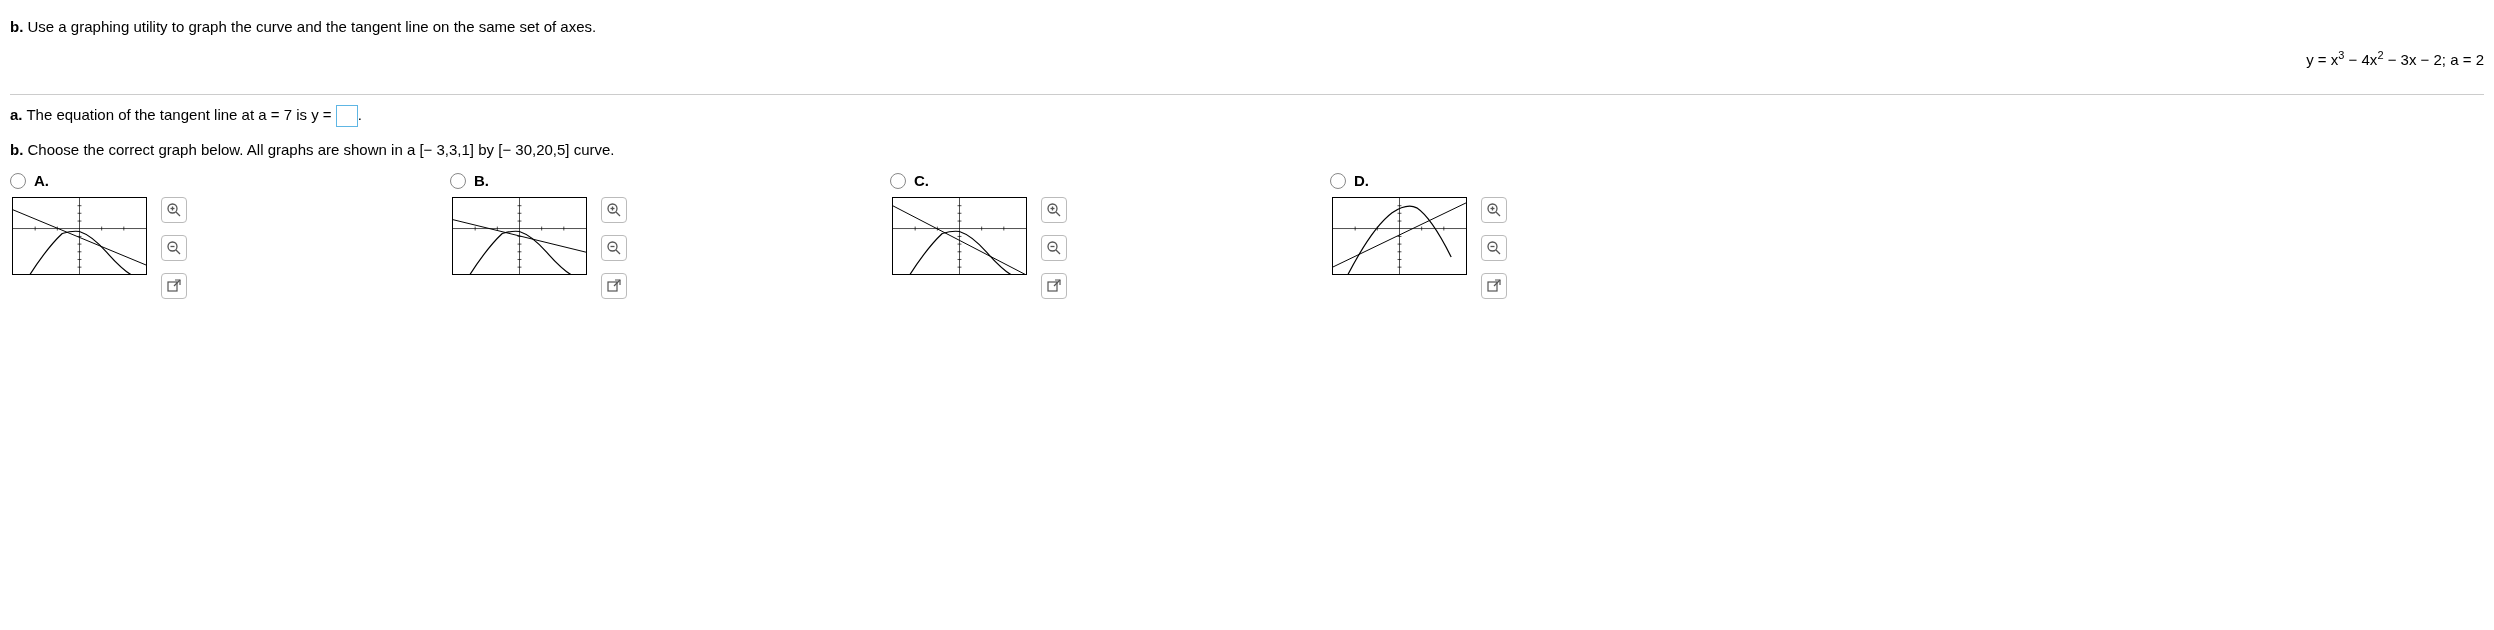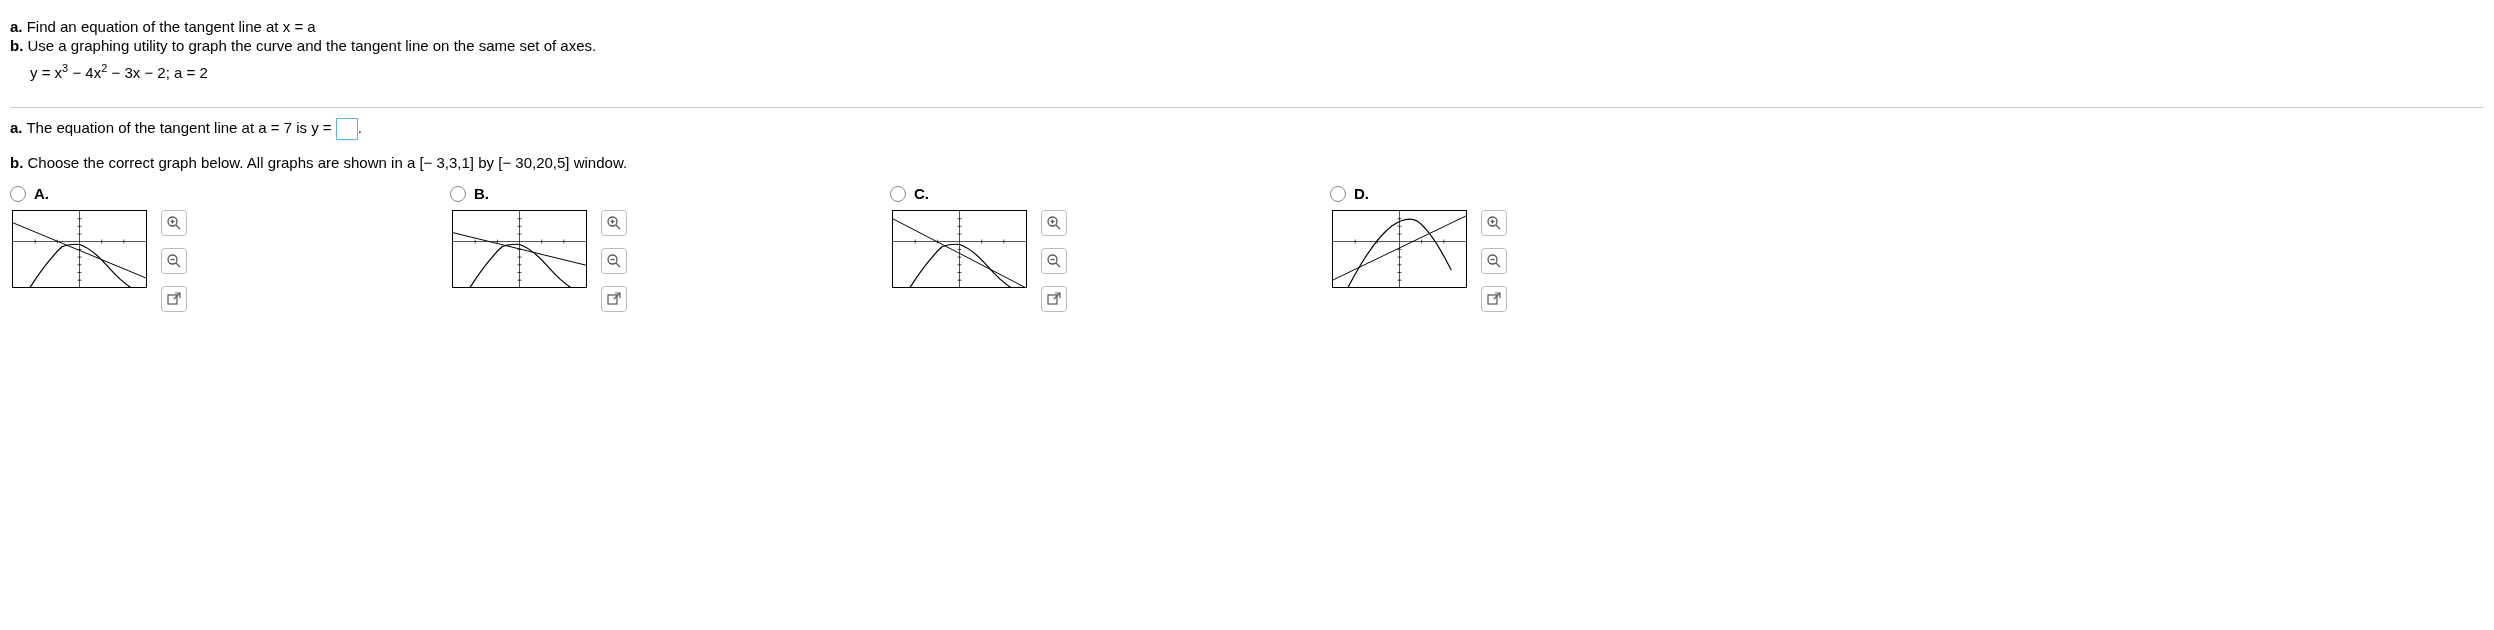--- a/index.html
+++ b/index.html
@@ -17,22 +17,23 @@
     .prompt-section {
       padding: 6px 0;
     }
     .prompt-line {
       margin: 2px 0;
     }
     .bold {
       font-weight: bold;
     }
     .equation {
-      margin: 8px 0 14px 20px;
+      margin: 14px 0 14px 20px;
       font-family: Arial, sans-serif;
+      text-align: right;
     }
     .sup {
       font-size: 11px;
       vertical-align: super;
     }
     hr.sep {
       border: none;
       border-top: 1px solid #ccc;
       margin: 6px 0 10px 0;
     }
@@ -112,38 +113,35 @@
     .ctrl-btn svg {
       width: 16px;
       height: 16px;
     }
   </style>
 </head>
 <body>
 
 <div class="prompt-section">
   <div class="prompt-line">
-    <span class="bold">a.</span><span> Find an equation of the tangent line at x = a</span>
-  </div>
-  <div class="prompt-line">
     <span class="bold">b.</span><span> Use a graphing utility to graph the curve and the tangent line on the same set of axes.</span>
   </div>
   <div class="equation">
     y = x<span class="sup">3</span> − 4x<span class="sup">2</span> − 3x − 2; a = 2
   </div>
 </div>
 
 <hr class="sep">
 
 <div class="answer-line">
   <span class="bold">a.</span><span> The equation of the tangent line at a = 7 is y = </span><span class="answer-box"></span><span>.</span>
 </div>
 
 <div class="answer-line">
-  <span class="bold">b.</span><span> Choose the correct graph below. All graphs are shown in a [− 3,3,1] by [− 30,20,5] window.</span>
+  <span class="bold">b.</span><span> Choose the correct graph below. All graphs are shown in a [− 3,3,1] by [− 30,20,5] curve.</span>
 </div>
 
 <div class="choices-row">
 
   <div class="choice-col">
     <div class="choice-header">
       <span class="radio"></span>
       <span class="choice-label">A.</span>
     </div>
     <div class="graph-row">

